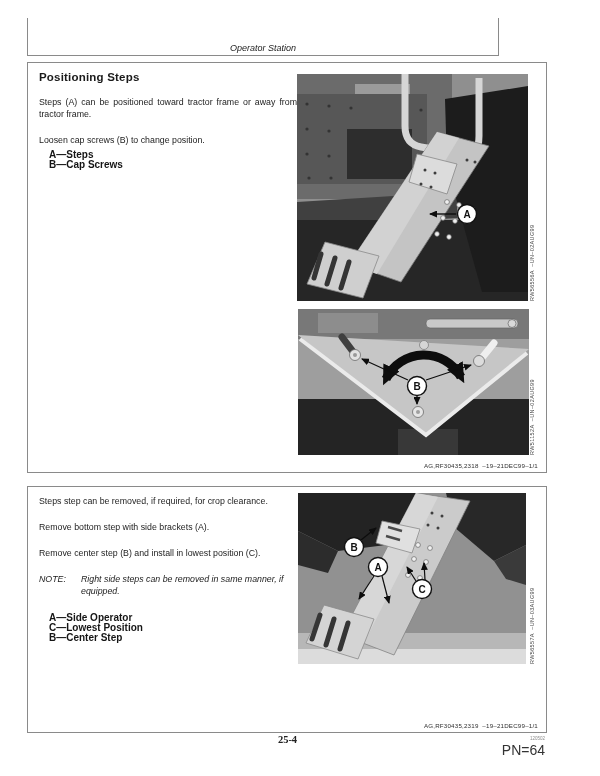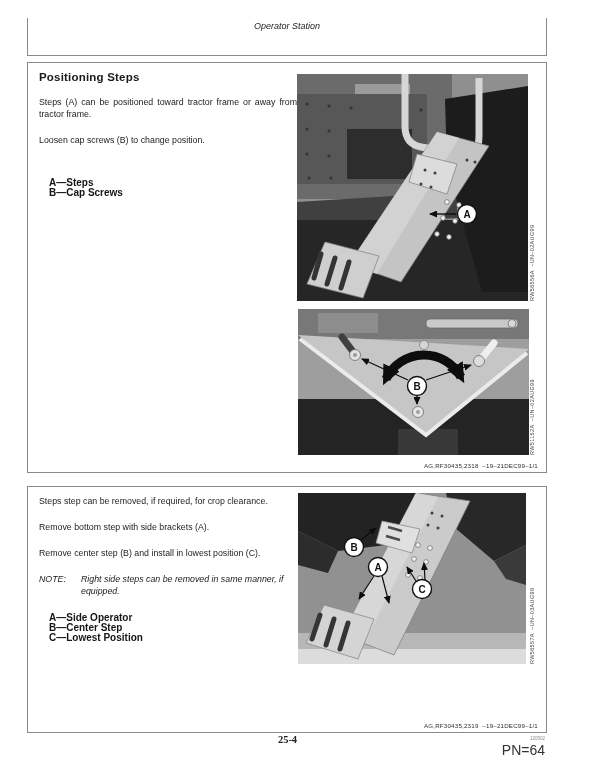--- a/index.html
+++ b/index.html
@@ -2,23 +2,23 @@
 <html><head>
 <meta charset="utf-8">
 <style>
   html,body{margin:0;padding:0;background:#ffffff;}
   .page{
     position:relative;width:600px;height:776px;background:#fff;overflow:hidden;
     font-family:"Liberation Sans","DejaVu Sans",sans-serif;color:#1a1a1a;
   }
   
   .header-box{
-    position:absolute;left:27px;top:18px;width:520px;height:38px;
+    position:absolute;left:27px;top:18px;width:472px;height:38px;
     border-left:1px solid #8a8a8a;border-right:1px solid #8a8a8a;border-bottom:1px solid #8a8a8a;
-    display:flex;align-items:center;justify-content:center;padding-bottom:21px;box-sizing:border-box;
+    display:flex;align-items:flex-end;justify-content:center;padding-bottom:2px;box-sizing:border-box;
   }
   .header-title{font-style:italic;font-size:9px;color:#222;}
   
   .section{
     position:absolute;left:27px;width:520px;border:1px solid #8a8a8a;box-sizing:border-box;background:#fff;
   }
   .sec1{top:62px;height:411px;padding-left:21px;}
   .sec2{top:486px;height:247px;}
   .textcol{position:absolute;left:11px;top:8px;width:258px;}
   .sec-title{font-size:11.5px;font-weight:bold;margin:0 0 13px 0;letter-spacing:.2px;}
@@ -54,21 +54,21 @@
 <div class="page">
 
   <div class="header-box">
     <span class="header-title">Operator Station</span>
   </div>
 
   <div class="section sec1">
     <div class="textcol">
       <h2 class="sec-title">Positioning Steps</h2>
       <p class="para">Steps (A) can be positioned toward tractor frame or away from tractor frame.</p>
-      <p class="para last" style="margin-bottom:32px">Loosen cap screws (B) to change position.</p>
+      <p class="para last" style="margin-bottom:4px">Loosen cap screws (B) to change position.</p>
       <div class="legend">
         <div>A—Steps</div>
         <div>B—Cap Screws</div>
       </div>
     </div>
 
     <div class="figure fig1">
       <svg width="231" height="227" viewBox="0 0 231 227">
         <defs>
           <marker id="ar1" orient="auto" markerUnits="userSpaceOnUse" markerWidth="8" markerHeight="7" refX="7" refY="3.5">
@@ -183,22 +183,22 @@
     <div class="textcol">
       <p class="para">Steps step can be removed, if required, for crop clearance.</p>
       <p class="para">Remove bottom step with side brackets (A).</p>
       <p class="para">Remove center step (B) and install in lowest position (C).</p>
       <div class="note">
         <span class="note-label">NOTE:</span>
         <span class="note-body">Right side steps can be removed in same manner, if equipped.</span>
       </div>
       <div class="legend">
         <div>A—Side Operator</div>
+        <div>C—Lowest Position</div>
         <div>B—Center Step</div>
-        <div>C—Lowest Position</div>
       </div>
     </div>
 
     <div class="figure fig3">
       <svg width="228" height="171" viewBox="0 0 228 171">
         <defs>
           <marker id="ar3" orient="auto" markerUnits="userSpaceOnUse" markerWidth="8" markerHeight="7" refX="7" refY="3.5">
             <polygon points="0,0 8,3.5 0,7" fill="#0d0d0d"></polygon>
           </marker>
         </defs>

